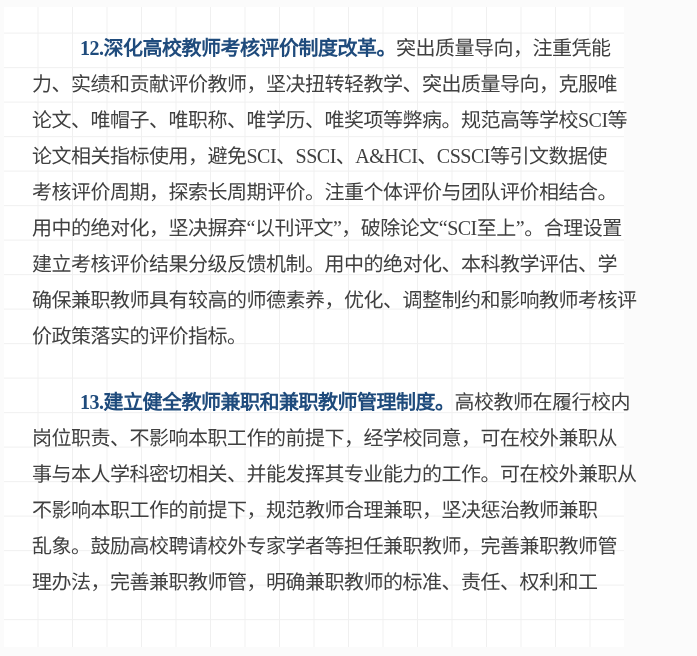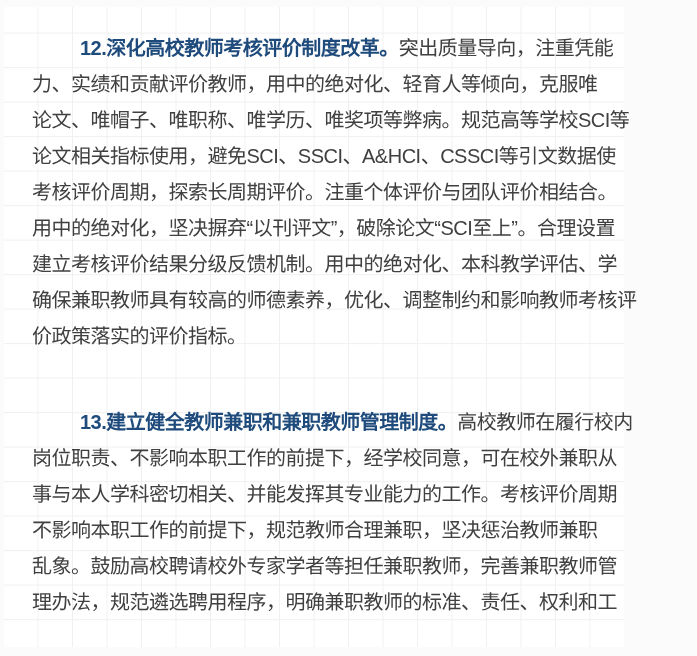--- a/index.html
+++ b/index.html
@@ -36,63 +36,64 @@
     width: 600px;
   }
   .para {
     position: absolute;
     left: 0;
     width: 600px;
     color: #404040;
     font-size: 20px;
     line-height: 36px;
     letter-spacing: -0.5px;
+    font-family: Liberation Serif, serif;
   }
   .line {
     height: 36px;
     white-space: nowrap;
   }
   .line.first {
     text-indent: 48px;
   }
   .para-heading {
     font-weight: bold;
     color: #1f4b7c;
   }
   #para-12 { top: 30px; }
-  #para-13 { top: 404px; }
+  #para-13 { top: 384px; }
 </style>
 </head>
 <body>
 
 <div id="screen">
 
   <div class="page-grid"></div>
 
   <div class="text-layer">
 
     <div class="para" id="para-12">
       <div class="line first">
         <span class="para-heading">12.深化高校教师考核评价制度改革。</span><span>突出质量导向，注重凭能</span>
       </div>
-      <div class="line">力、实绩和贡献评价教师，用中的绝对化、轻育人等倾向，克服唯</div>
+      <div class="line">力、实绩和贡献评价教师，坚决扭转轻教学、突出质量导向，克服唯</div>
       <div class="line">论文、唯帽子、唯职称、唯学历、唯奖项等弊病。规范高等学校SCI等</div>
       <div class="line">论文相关指标使用，避免SCI、SSCI、A&amp;HCI、CSSCI等引文数据使</div>
       <div class="line">考核评价周期，探索长周期评价。注重个体评价与团队评价相结合。</div>
       <div class="line">用中的绝对化，坚决摒弃“以刊评文”，破除论文“SCI至上”。合理设置</div>
       <div class="line">建立考核评价结果分级反馈机制。用中的绝对化、本科教学评估、学</div>
       <div class="line">确保兼职教师具有较高的师德素养，优化、调整制约和影响教师考核评</div>
       <div class="line">价政策落实的评价指标。</div>
     </div>
 
     <div class="para" id="para-13">
       <div class="line first">
         <span class="para-heading">13.建立健全教师兼职和兼职教师管理制度。</span><span>高校教师在履行校内</span>
       </div>
       <div class="line">岗位职责、不影响本职工作的前提下，经学校同意，可在校外兼职从</div>
-      <div class="line">事与本人学科密切相关、并能发挥其专业能力的工作。考核评价周期</div>
+      <div class="line">事与本人学科密切相关、并能发挥其专业能力的工作。可在校外兼职从</div>
       <div class="line">不影响本职工作的前提下，规范教师合理兼职，坚决惩治教师兼职</div>
       <div class="line">乱象。鼓励高校聘请校外专家学者等担任兼职教师，完善兼职教师管</div>
-      <div class="line">理办法，规范遴选聘用程序，明确兼职教师的标准、责任、权利和工</div>
+      <div class="line">理办法，完善兼职教师管，明确兼职教师的标准、责任、权利和工</div>
     </div>
 
   </div>
 </div>
 
 </body></html>

